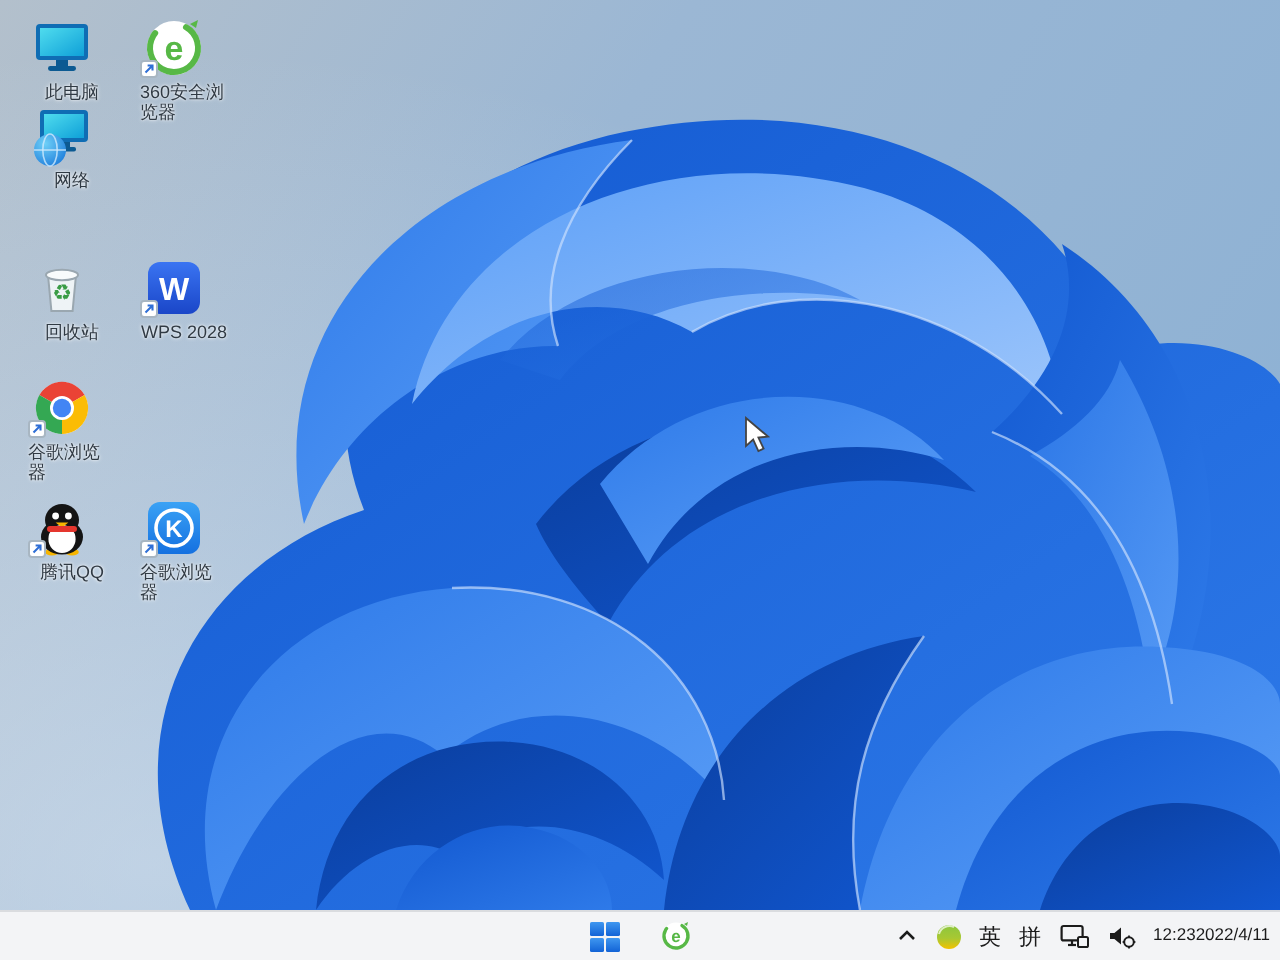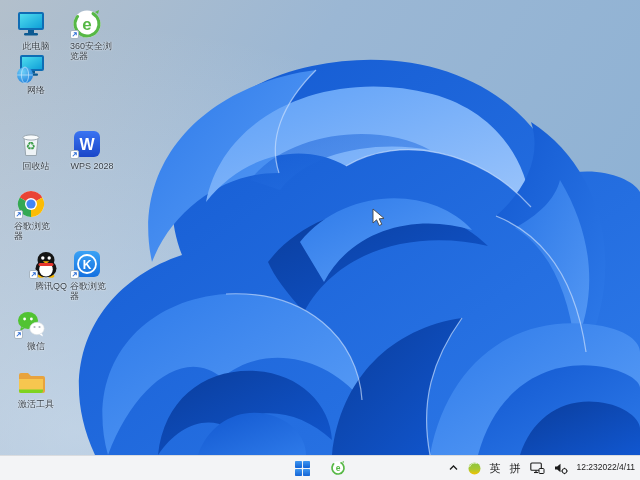--- a/index.html
+++ b/index.html
@@ -200,21 +200,21 @@
         <span class="badge">
             <svg viewBox="0 0 8 8" fill="none" stroke="#2f6fd6" stroke-width="1.2">
               <path d="M2,6 L6,2 M3.2,2 H6 V4.8"></path>
             </svg>
           </span>
       </div>
       <div class="icon-label">谷歌浏览器</div>
     </div>
 
 
-    <div class="icon-cell" style="left:19px;top:248px">
+    <div class="icon-cell" style="left:4px;top:248px">
       <div class="icon-art">
         <svg viewBox="0 0 32 32">
             <ellipse cx="11" cy="28" rx="3.4" ry="1.8" fill="#f7b500"></ellipse>
             <ellipse cx="21" cy="28" rx="3.4" ry="1.8" fill="#f7b500"></ellipse>
             <ellipse cx="16" cy="12" rx="8.5" ry="8" fill="#141414"></ellipse>
             <ellipse cx="16" cy="20.5" rx="10.5" ry="8.8" fill="#141414"></ellipse>
             <ellipse cx="16" cy="21.5" rx="6.8" ry="7" fill="#fff"></ellipse>
             <circle cx="12.8" cy="10" r="1.7" fill="#fff"></circle>
             <circle cx="19.2" cy="10" r="1.7" fill="#fff"></circle>
             <polygon points="12.8,13.2 19.2,13.2 16,15.8" fill="#f7b500"></polygon>
@@ -238,51 +238,21 @@
           </svg>
         <span class="badge">
             <svg viewBox="0 0 8 8" fill="none" stroke="#2f6fd6" stroke-width="1.2">
               <path d="M2,6 L6,2 M3.2,2 H6 V4.8"></path>
             </svg>
           </span>
       </div>
       <div class="icon-label">谷歌浏览器</div>
     </div>
 
-    <div class="icon-cell" style="left:4px;top:308px">
-      <div class="icon-art">
-        <svg viewBox="0 0 32 32">
-            <ellipse cx="13" cy="12.5" rx="10" ry="8.5" fill="#51c332"></ellipse>
-            <path d="M6,19 L5,23 L9.5,20.5 Z" fill="#51c332"></path>
-            <circle cx="9.6" cy="11" r="1.4" fill="#fff"></circle>
-            <circle cx="16.4" cy="11" r="1.4" fill="#fff"></circle>
-            <ellipse cx="22" cy="20.5" rx="7.2" ry="6.2" fill="#fff" stroke="#d5dbdf" stroke-width="0.6"></ellipse>
-            <path d="M27,25.5 L28,28.5 L24.5,26.5 Z" fill="#fff"></path>
-            <circle cx="19.5" cy="19" r="1.1" fill="#aeb6bd"></circle>
-            <circle cx="24.5" cy="19" r="1.1" fill="#aeb6bd"></circle>
-          </svg>
-        <span class="badge">
-            <svg viewBox="0 0 8 8" fill="none" stroke="#2f6fd6" stroke-width="1.2">
-              <path d="M2,6 L6,2 M3.2,2 H6 V4.8"></path>
-            </svg>
-          </span>
-      </div>
-      <div class="icon-label">微信</div>
-    </div>
-
-    <div class="icon-cell" style="left:4px;top:366px">
-      <div class="icon-art">
-        <svg viewBox="0 0 32 32">
-            <path d="M4,9 a2,2 0 0 1 2,-2 h7 l3,3 h12 a2,2 0 0 1 2,2 v13 a2,2 0 0 1 -2,2 H6 a2,2 0 0 1 -2,-2 Z" fill="#e8a33d"></path>
-            <path d="M4,13 h24 v12 a2,2 0 0 1 -2,2 H6 a2,2 0 0 1 -2,-2 Z" fill="#f7c64f"></path>
-            <path d="M4,23.5 h24 v1.5 a2,2 0 0 1 -2,2 H6 a2,2 0 0 1 -2,-2 Z" fill="#7ed321"></path>
-          </svg>
-      </div>
-      <div class="icon-label">激活工具</div>
-    </div>
+
 
   </div>
 
   <svg class="cursor" viewBox="0 0 13 19">
     <path d="M1,1 L1,15 L4.6,11.8 L7.2,17.5 L9.8,16.3 L7.2,10.8 L12,10.3 Z" fill="#fff" stroke="#444" stroke-width="0.9"></path>
   </svg>
 
   <div class="taskbar">
     <div class="tb-center">
       <div class="tb-btn">

